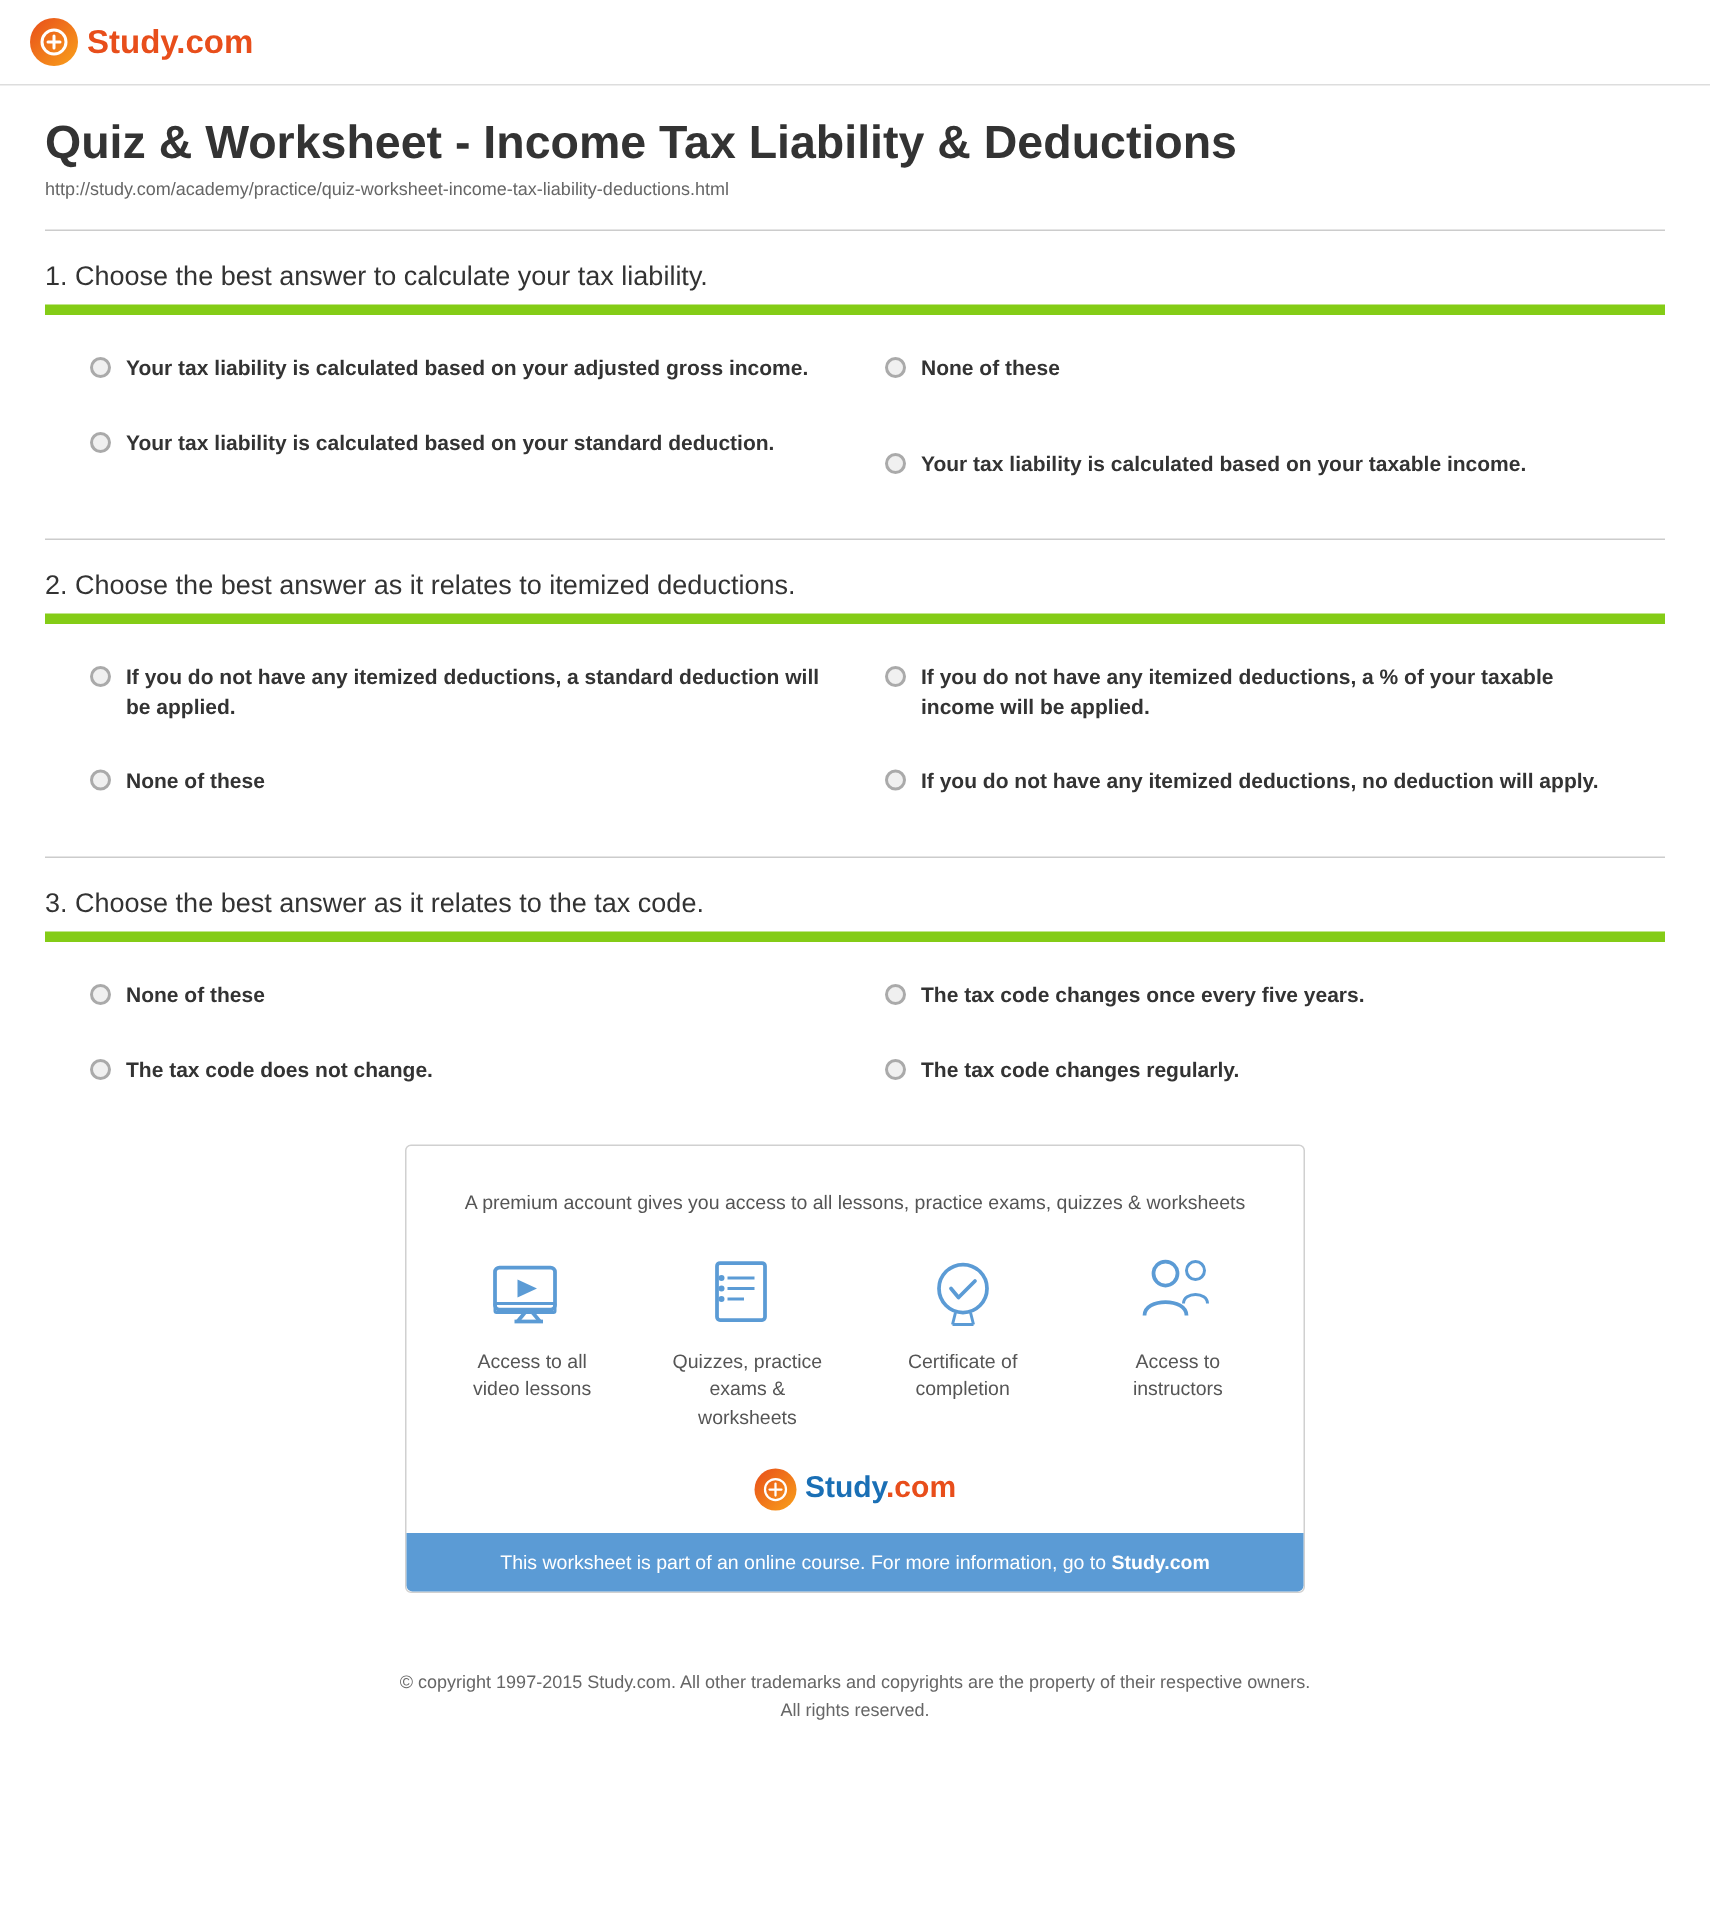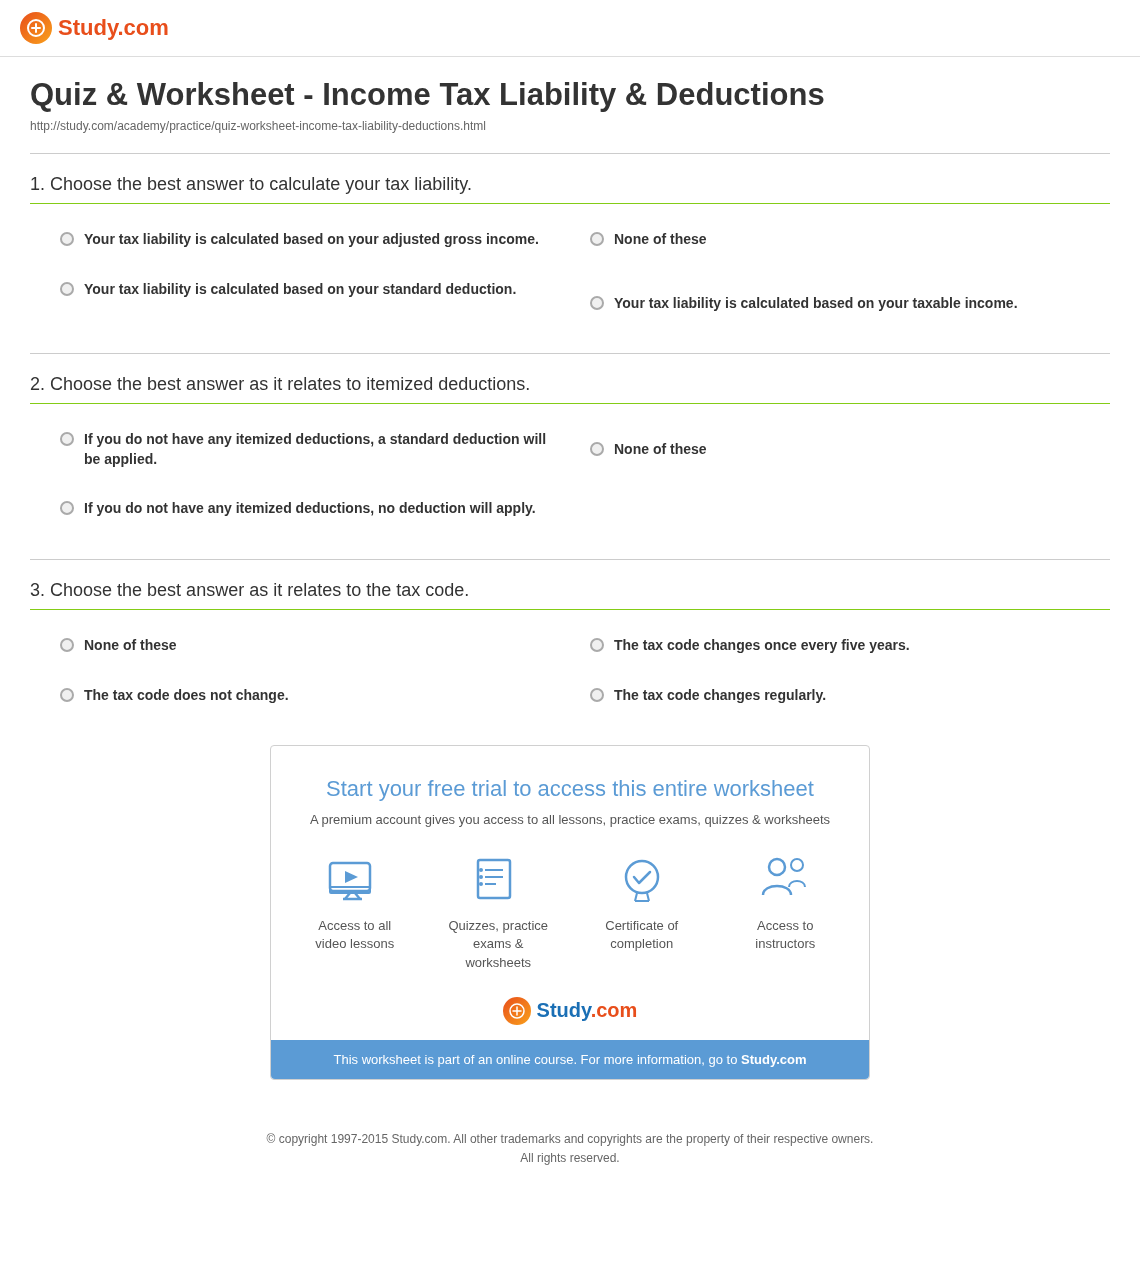--- a/index.html
+++ b/index.html
@@ -59,21 +59,21 @@
       margin: 10px 0 20px 0;
     }
     .question-section {
       margin-bottom: 30px;
     }
     .question-title {
       font-size: 18px;
       color: #333;
       margin-bottom: 16px;
       padding-bottom: 8px;
-      border-bottom: 1px solid #84cc16;
+      border-bottom: 7px solid #84cc16;
     }
     .answers-grid {
       display: grid;
       grid-template-columns: 1fr 1fr;
       gap: 20px 40px;
       padding: 10px 30px;
     }
     .answer-option {
       display: flex;
       align-items: flex-start;
@@ -238,20 +238,24 @@
 
   <div class="question-section">
     <div class="question-title">
       <span>2</span>. <span>Choose the best answer as it relates to itemized deductions.</span>
     </div>
     <div class="answers-grid">
       <div class="answer-option">
         <span class="radio-btn"></span>
         <span class="answer-text">If you do not have any itemized deductions, a standard deduction will be applied.</span>
       </div>
+      <div class="answer-option">
+        <span class="radio-btn"></span>
+        <span class="answer-text">If you do not have any itemized deductions, a % of your taxable income will be applied.</span>
+      </div>
       <div class="answer-option" style="margin-top:10px;">
         <span class="radio-btn"></span>
         <span class="answer-text">None of these</span>
       </div>
       <div class="answer-option" style="margin-top:10px;">
         <span class="radio-btn"></span>
         <span class="answer-text">If you do not have any itemized deductions, no deduction will apply.</span>
       </div>
     </div>
   </div>
@@ -276,21 +280,20 @@
         <span class="answer-text">The tax code does not change.</span>
       </div>
       <div class="answer-option" style="margin-top:10px;">
         <span class="radio-btn"></span>
         <span class="answer-text">The tax code changes regularly.</span>
       </div>
     </div>
   </div>
 
   <div class="promo-box">
-    <div class="promo-title">Start your free trial to access this entire worksheet</div>
     <div class="promo-subtitle">A premium account gives you access to all lessons, practice exams, quizzes &amp; worksheets</div>
 
     <div class="features-grid">
 
       <div class="feature-item">
         <div class="feature-icon">
           <svg width="60" height="50" viewBox="0 0 60 50">
             <rect x="5" y="8" width="40" height="28" rx="3" fill="none" stroke="#5b9bd5" stroke-width="2.5"></rect>
             <rect x="5" y="32" width="40" height="6" rx="1" fill="none" stroke="#5b9bd5" stroke-width="2"></rect>
             <line x1="25" y1="38" x2="20" y2="44" stroke="#5b9bd5" stroke-width="2.5"></line>

